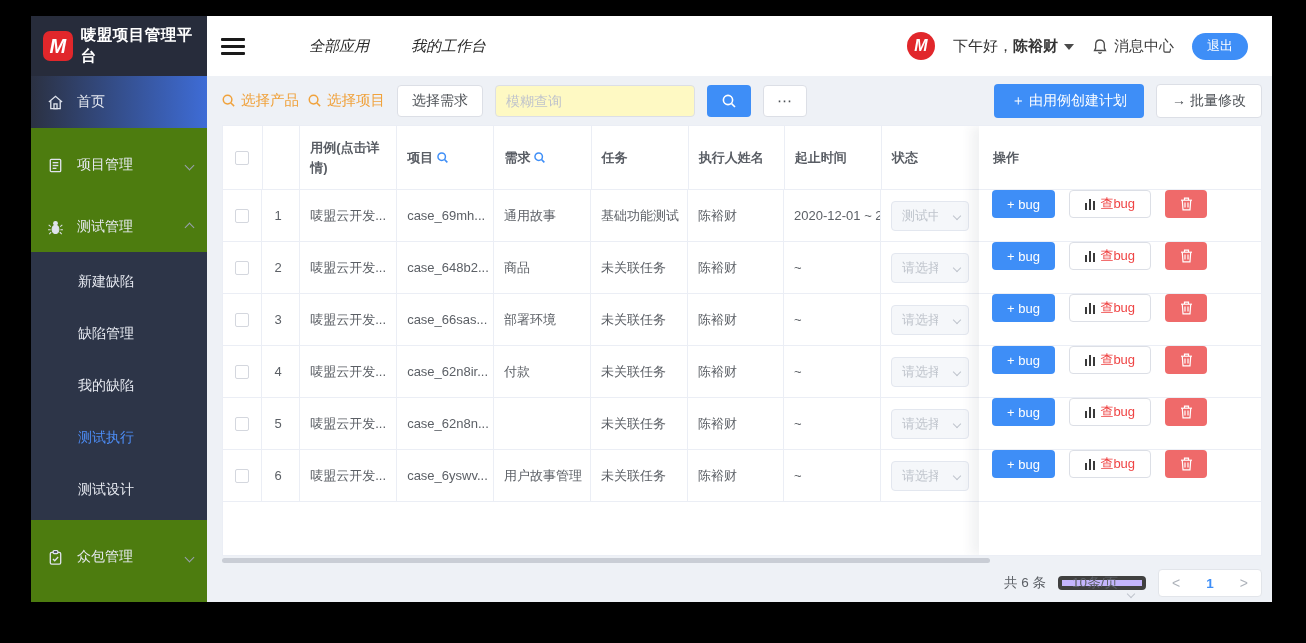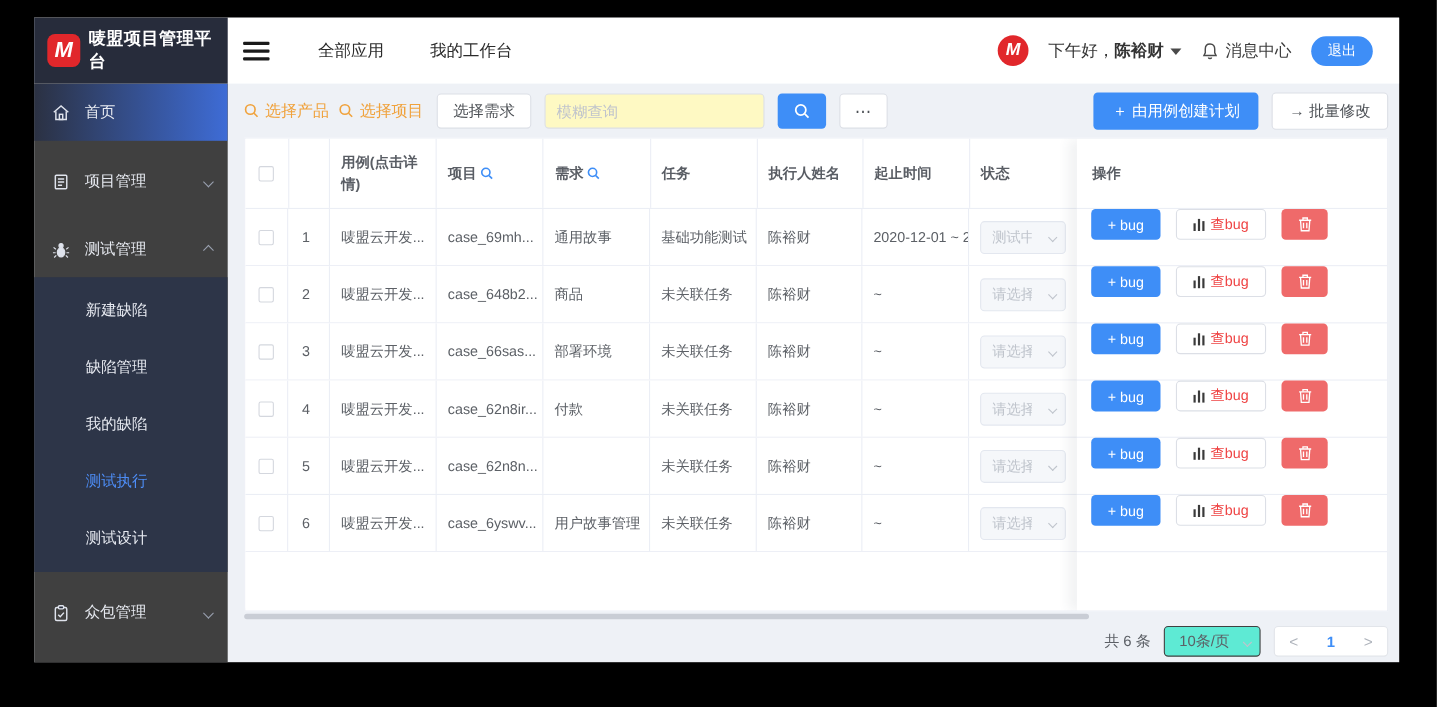--- a/index.html
+++ b/index.html
@@ -6,31 +6,31 @@
   html,body { width:1306px; height:643px; background:#000; font-family:"Liberation Sans", sans-serif; overflow:hidden; }
   .app { position:absolute; left:31px; top:16px; width:1241px; height:586px; background:#eef1f6; overflow:hidden; }
 
   
   .brand { position:absolute; left:0; top:0; width:176px; height:60px; background:#272c3b; display:flex; align-items:center; padding-left:12px; gap:8px; z-index:5; }
   .logo-sq { width:30px; height:30px; background:#e1272b; border-radius:7px; color:#fff; font-weight:bold; font-size:20px; display:flex; align-items:center; justify-content:center; font-style:italic; }
   .brand-title { color:#fff; font-size:15.5px; font-weight:bold; letter-spacing:.5px; }
   .topbar { position:absolute; left:176px; right:0; top:0; height:60px; background:#fff; display:flex; align-items:center; padding:0 24px 0 14px; z-index:4; }
   .hamburger { width:24px; display:flex; flex-direction:column; gap:4px; cursor:pointer; }
   .hamburger i { display:block; height:3px; background:#1a1a1a; border-radius:1px; }
-  .topnav { display:flex; gap:42px; margin-left:44px; font-size:15px; color:#2b2b2b; }
+  .topnav { display:flex; gap:42px; margin-left:64px; font-size:15px; color:#2b2b2b;font-style:italic; }
   .topnav span { cursor:pointer; }
   .top-right { margin-left:auto; display:flex; align-items:center; gap:18px; font-size:15px; color:#333; }
   .avatar { width:28px; height:28px; border-radius:50%; background:#e1272b; color:#fff; font-weight:bold; font-size:16px; font-style:italic; display:flex; align-items:center; justify-content:center; }
   .greet b { font-weight:bold; }
   .caret-down { display:inline-block; width:0; height:0; border-left:5px solid transparent; border-right:5px solid transparent; border-top:6px solid #4a4a4a; margin-left:6px; vertical-align:middle; }
   .msg { display:flex; align-items:center; gap:6px; color:#3c3c3c; }
   .btn-logout { background:#3e8ef7; color:#fff; border:none; border-radius:15px; height:27px; padding:0 15px; font-size:13px; cursor:pointer; }
 
   
-  .sidebar { position:absolute; left:0; top:60px; bottom:0; width:176px; background:#404040; overflow:hidden; z-index:5; }
+  .sidebar { position:absolute; left:0; top:60px; bottom:0; width:176px; background:#4d7c0f; overflow:hidden; z-index:5; }
   .side-item { height:50px; display:flex; align-items:center; gap:13px; padding:0 14px 0 16px; color:#e7eaf1; font-size:14px; cursor:pointer; }
   .side-item .s-icon { width:17px; height:17px; flex:0 0 17px; color:#dfe3ec; }
   .side-item.home { height:52px; background:linear-gradient(90deg,#2b3142 0%,#3e6cd6 100%); }
   .side-item.gap { margin-top:12px; }
   .chev { display:inline-block; width:7px; height:7px; border-right:1.6px solid #9aa1b0; border-bottom:1.6px solid #9aa1b0; }
   .chev.down { transform:rotate(45deg); }
   .chev.up { transform:rotate(-135deg); }
   .side-item .chev { margin-left:auto; }
   .submenu { background:#2d3548; padding:4px 0; }
   .sub-item { height:52px; display:flex; align-items:center; padding-left:47px; color:#e7eaf1; font-size:14px; cursor:pointer; }
@@ -81,21 +81,21 @@
   .bars-icon { display:inline-flex; align-items:flex-end; gap:1.5px; height:11px; }
   .bars-icon i { width:2.5px; background:#3a3a3a; display:inline-block; }
   .bars-icon i:nth-child(1){height:7px;} .bars-icon i:nth-child(2){height:11px;} .bars-icon i:nth-child(3){height:9px;}
   .btn-del { background:#ef6a6a; border:none; color:#fff; width:42px; }
 
   
   .hscroll { position:absolute; left:191px; top:542px; width:768px; height:5px; background:#c9cdd5; border-radius:3px; }
 
   
   .pagination { position:absolute; right:10px; top:551px; height:32px; display:flex; align-items:center; gap:12px; font-size:13.5px; color:#5c6066; }
-  .page-size { position:relative; width:88px; height:28px; background:#5eead4; border:1px solid #404040; border-radius:4px; display:flex; align-items:center; justify-content:center; padding-right:14px; cursor:pointer; }
+  .page-size { position:relative; width:88px; height:14px; background:#c4b5fd; border:4px solid #404040; border-radius:4px; display:flex; align-items:center; justify-content:center; padding-right:14px; cursor:pointer; }
   .page-size .chev { position:absolute; right:8px; top:11px; border-color:#bfc4cc; width:6px; height:6px; }
   .pager { width:104px; height:28px; background:#fff; border:1px solid #e2e5ea; border-radius:4px; display:flex; align-items:center; justify-content:space-around; }
   .pager .pg-arrow { color:#aeb3bb; cursor:pointer; font-size:14px; }
   .pager .pg-cur { color:#3e8ef7; font-weight:bold; cursor:pointer; }
 </style>
 </head>
 <body>
 
 <div class="app">
 

